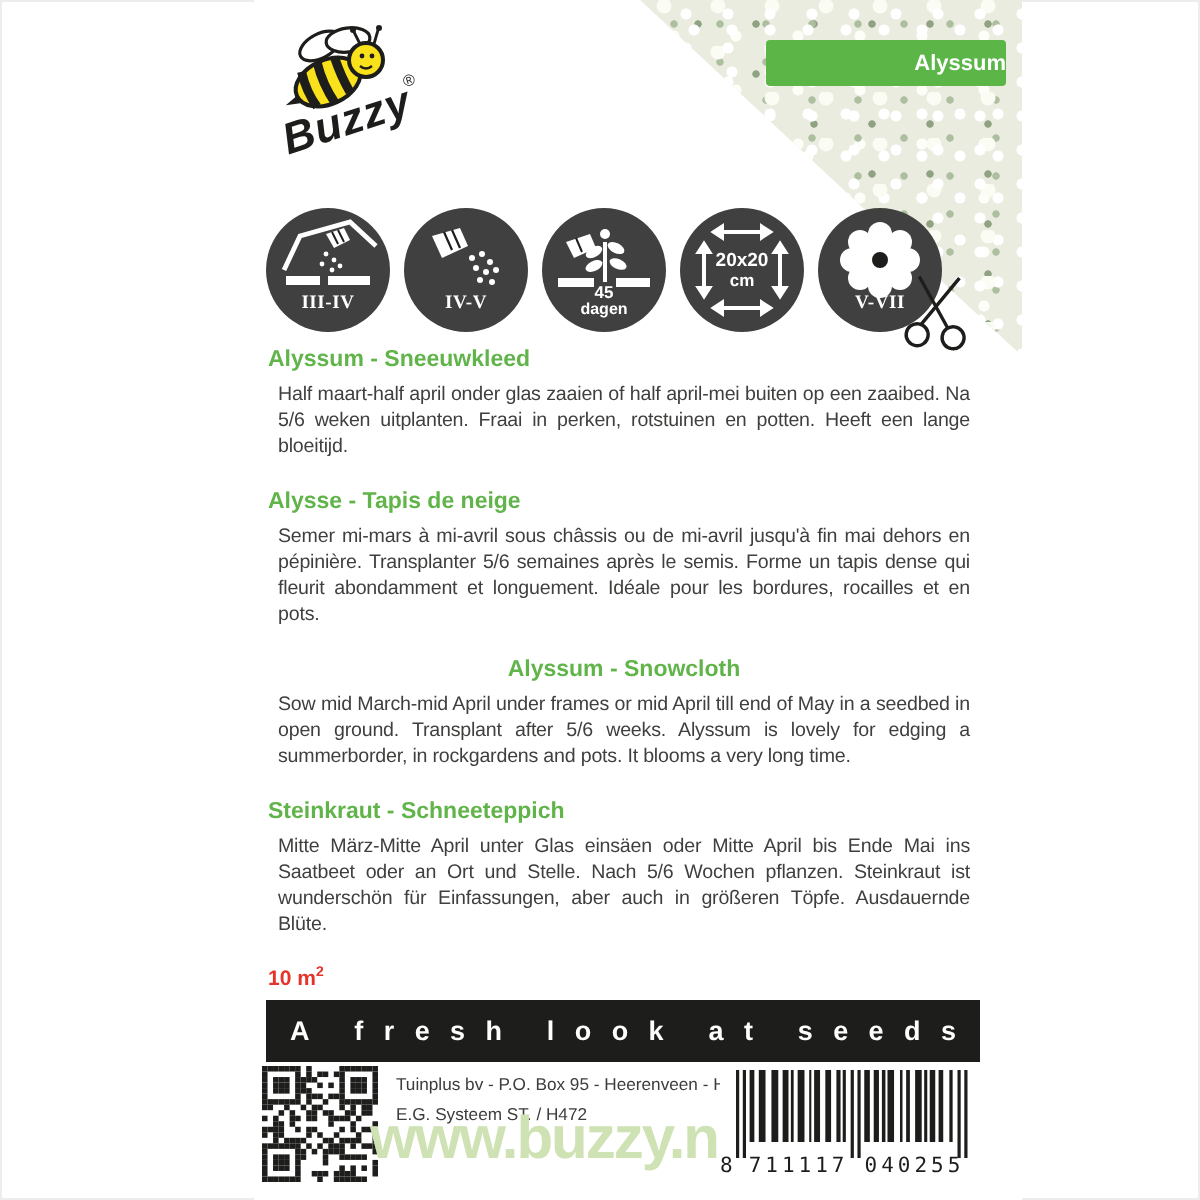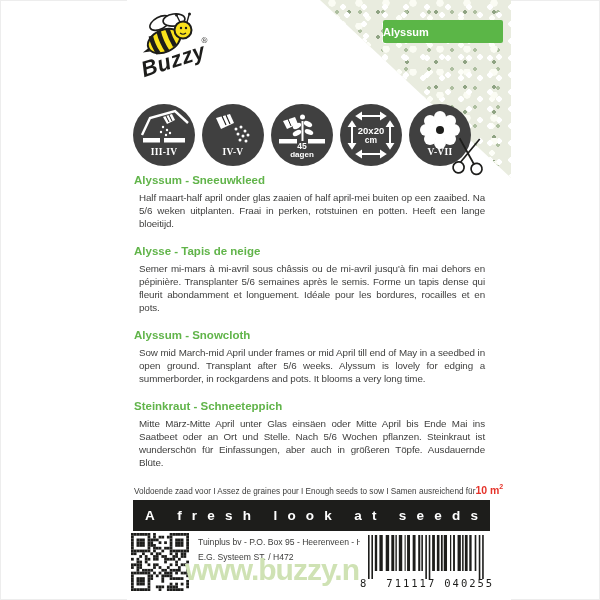--- a/index.html
+++ b/index.html
@@ -14,21 +14,21 @@
     background-image:
       radial-gradient(circle 3px at 6px 7px,#ffffff 85%,transparent),
       radial-gradient(circle 4px at 16px 3px,#fbfcf4 85%,transparent),
       radial-gradient(circle 3px at 11px 15px,#ffffff 85%,transparent),
       radial-gradient(circle 2px at 3px 12px,#aebfa0 85%,transparent),
       radial-gradient(circle 2px at 19px 12px,#8fa383 85%,transparent),
       radial-gradient(circle 3px at 24px 18px,#fdfef8 85%,transparent),
       radial-gradient(circle 2px at 27px 6px,#c9d4ba 85%,transparent);
     background-size:21px 17px,27px 23px,19px 21px,23px 19px,29px 25px,31px 27px,25px 21px;}
   .variety-banner{position:absolute;left:256px;top:20px;width:120px;height:23px;border-radius:2px;
-    display:flex;align-items:center;justify-content:flex-start;color:#fff;font-weight:bold;font-size:11px;}
+    display:flex;align-items:center;justify-content:flex-end;color:#fff;font-weight:bold;font-size:11px;}
   .bee-logo{position:absolute;left:3px;top:10px;width:100px;height:72px;}
   .icon-row{position:absolute;left:6px;top:104px;display:flex;gap:7px;}
   .icon-circle{width:62px;height:62px;border-radius:50%;background:#404040;position:relative;flex:0 0 auto;}
   .icon-circle svg{position:absolute;left:0;top:0;}
   .icon-label{position:absolute;left:0;right:0;bottom:9px;text-align:center;color:#fff;
     font-family:"Liberation Serif",serif;font-weight:bold;font-size:9.5px;letter-spacing:.3px;}
   .icon-label2{position:absolute;left:0;right:0;text-align:center;color:#fff;font-weight:bold;}
   .scissors{position:absolute;left:320px;top:134px;}
 
   
@@ -51,21 +51,21 @@
 
   
   .qr{position:absolute;left:4px;top:533px;width:58px;height:58px;background:#fff;}
   .address{position:absolute;left:71px;top:535px;font-size:8.6px;color:#3c3c3b;line-height:15px;}
   .website{position:absolute;left:58px;top:553px;font-size:30px;font-weight:bold;letter-spacing:-1px;}
   .barcode{position:absolute;left:233px;top:533px;width:130px;height:58px;background:#fff;}
   .barcode svg{position:absolute;left:6px;top:2px;}
   .barcode-digits{position:absolute;left:0;top:44px;width:100%;display:flex;font-size:10.5px;
     font-family:"DejaVu Sans Mono",monospace;color:#1d1d1b;}
   .barcode-digits span:nth-child(1){margin-left:0px;}
-  .barcode-digits span:nth-child(2){margin-left:20px;letter-spacing:2px;}
+  .barcode-digits span:nth-child(2){margin-left:8px;letter-spacing:2px;}
   .barcode-digits span:nth-child(3){margin-left:8px;letter-spacing:2px;}
 </style>
 </head>
 <body>
 
 <div class="frame"></div>
 
 <div class="packet">
 
   <div class="flower-photo"></div>
@@ -204,32 +204,31 @@
   <div class="copy">
     <div class="section">
       <h3 style="color:#61b44a;">Alyssum - Sneeuwkleed</h3>
       <p>Half maart-half april onder glas zaaien of half april-mei buiten op een zaaibed. Na 5/6 weken uitplanten. Fraai in perken, rotstuinen en potten. Heeft een lange bloeitijd.</p>
     </div>
     <div class="section">
       <h3 style="color:#61b44a;">Alysse - Tapis de neige</h3>
       <p>Semer mi-mars à mi-avril sous châssis ou de mi-avril jusqu'à fin mai dehors en pépinière. Transplanter 5/6 semaines après le semis. Forme un tapis dense qui fleurit abondamment et longuement. Idéale pour les bordures, rocailles et en pots.</p>
     </div>
     <div class="section">
-      <h3 style="color:#61b44a;">Alyssum - Snowcloth</h3>
+      <h3 style="color:#61b44a;text-align:center;">Alyssum - Snowcloth</h3>
       <p>Sow mid March-mid April under frames or mid April till end of May in a seedbed in open ground. Transplant after 5/6 weeks. Alyssum is lovely for edging a summerborder, in rockgardens and pots. It blooms a very long time.</p>
     </div>
     <div class="section">
       <h3 style="color:#61b44a;">Steinkraut - Schneeteppich</h3>
       <p>Mitte März-Mitte April unter Glas einsäen oder Mitte April bis Ende Mai ins Saatbeet oder an Ort und Stelle. Nach 5/6 Wochen pflanzen. Steinkraut ist wunderschön für Einfassungen, aber auch in größeren Töpfe. Ausdauernde Blüte.</p>
     </div>
   </div>
 
 
   <div class="seeds-line">
-    <span>Voldoende zaad voor I Assez de graines pour I Enough seeds to sow I Samen ausreichend für</span>
     <span class="seeds-qty" style="color:#e5332a;"><span>10 m</span><sup>2</sup></span>
   </div>
 
   <div class="tagline">
     <div class="tagline-letters">
         <span>A</span>
         <span class="sp"></span>
         <span>f</span>
         <span>r</span>
         <span>e</span>

